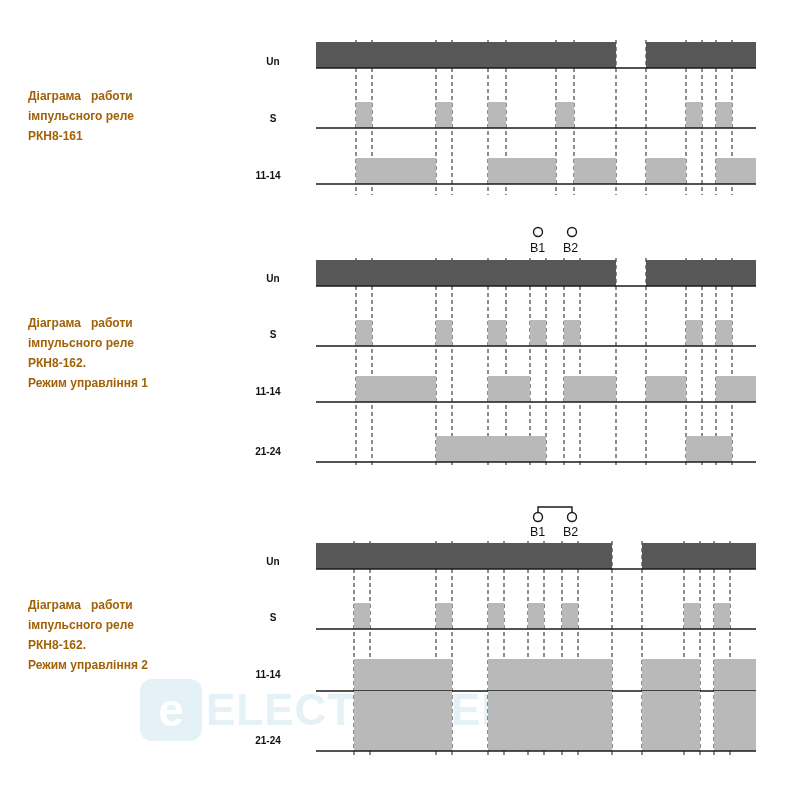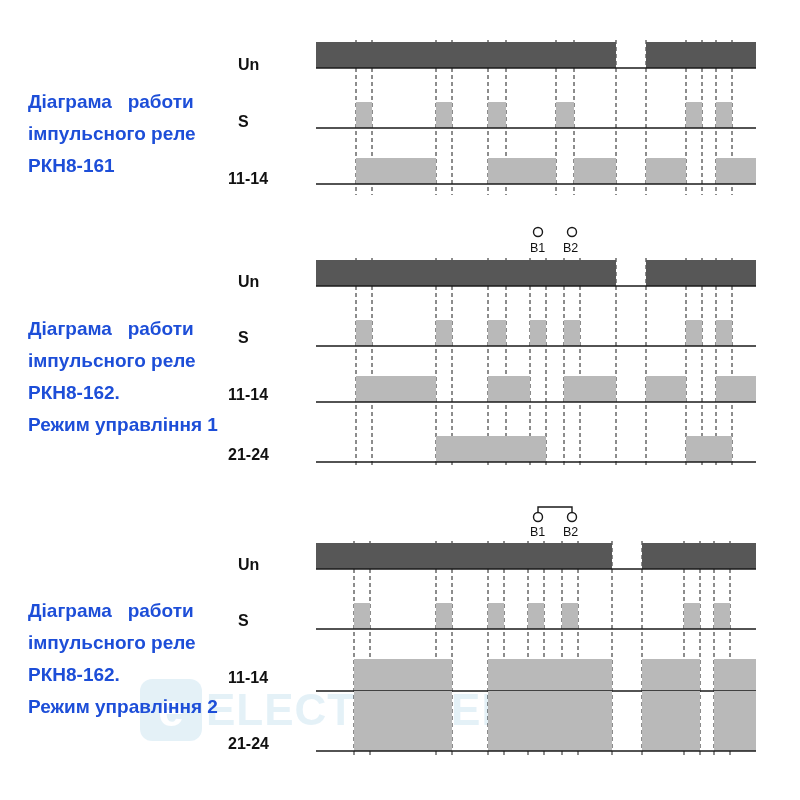--- a/index.html
+++ b/index.html
@@ -29,35 +29,35 @@
   .wm-text{
     font-size:44px;font-weight:bold;letter-spacing:1px;
     color:#cfe6f2;
     margin-left:4px;
   }
 
   .block{position:absolute;}
 
   .caption{
     position:absolute;
-    font-size:19px;
+    font-size:12px;
     font-weight:bold;
-    color:#1d4ed8;
-    line-height:32px;
+    color:#a16207;
+    line-height:20px;
     white-space:pre;
   }
 
   .diagram{position:absolute;}
 
   .row-label{
     position:absolute;
-    font-size:16px;
+    font-size:10px;
     font-weight:bold;
     color:#111;
-    text-align:left;
+    text-align:center;
     white-space:nowrap;
   }
 
   svg{display:block;}
 
   .term-label{
     position:absolute;
     font-size:12.5px;
     font-weight:normal;
     color:#111;

